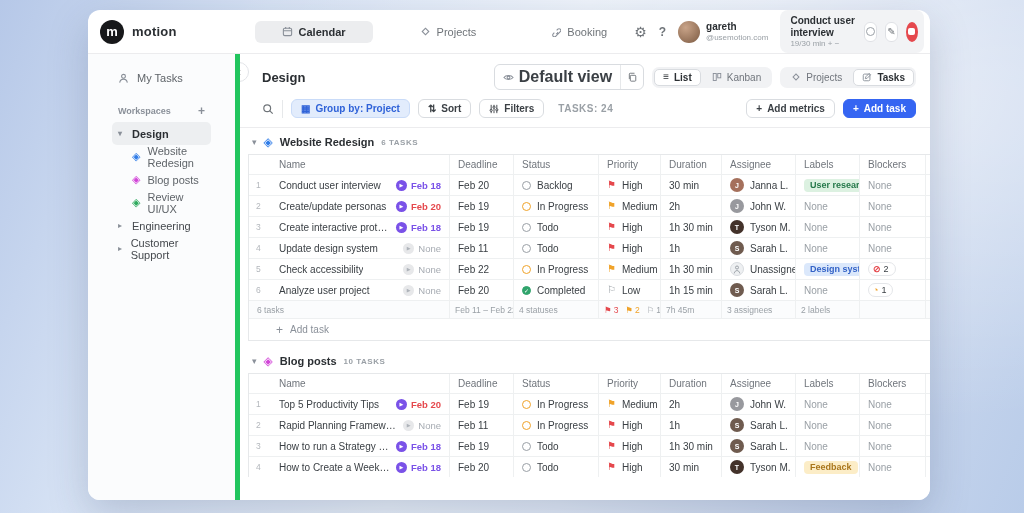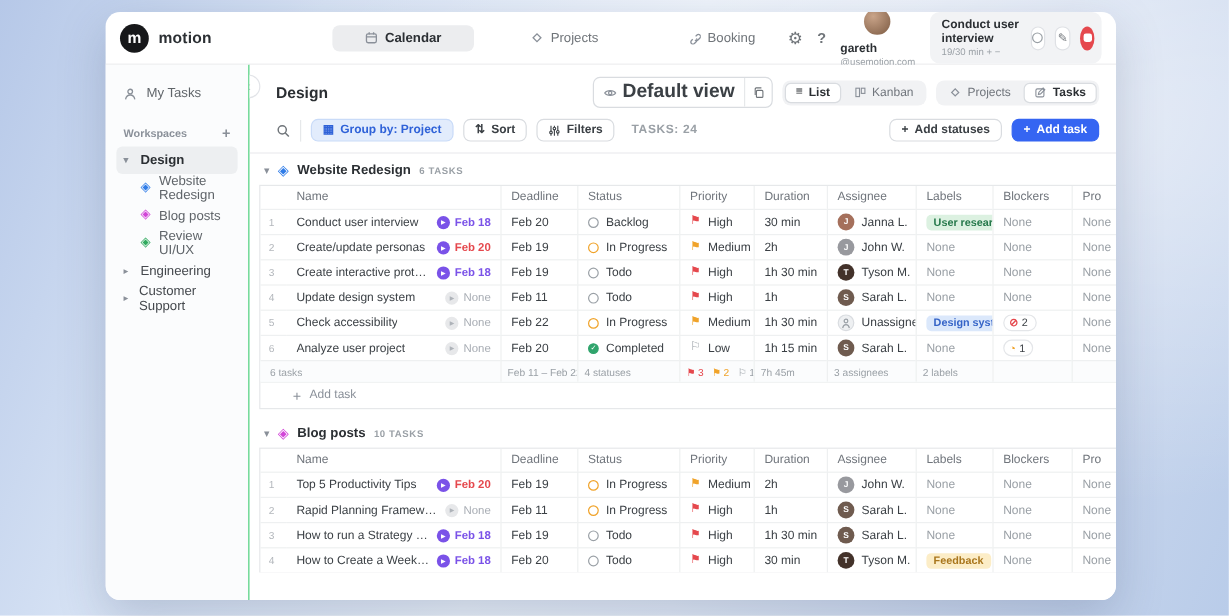--- a/index.html
+++ b/index.html
@@ -20,42 +20,42 @@
   .logo { width:24px; height:24px; border-radius:50%; background:#17181a; color:#fff;
     display:flex; align-items:center; justify-content:center; font-weight:700; font-size:13px; }
   .brand-name { font-size:13px; font-weight:700; color:#2b2f33; letter-spacing:.2px; }
   .nav-tabs { display:flex; align-items:center; gap:20px; margin-left:78px; }
   .nav-tab { display:flex; align-items:center; gap:6px; font-size:11px; color:#6f7479;
     padding:5px 27px; border-radius:6px; cursor:pointer; }
   .nav-tab.active { background:#ecedef; color:#2b2f33; font-weight:700; }
   .top-right { margin-left:auto; display:flex; align-items:center; gap:12px; }
   .gear { font-size:14px; color:#6f7479; }
   .help { font-size:12px; color:#6f7479; font-weight:700; }
-  .user { display:flex; align-items:center; gap:6px;flex-direction:column; }
+  .user { display:flex; align-items:center; gap:6px; }
   .user-avatar { width:22px; height:22px; border-radius:50%;
     background:radial-gradient(circle at 35% 30%, #c9a489, #7c5a42); }
   .user-name { font-size:10px; font-weight:700; color:#2b2f33; line-height:1.15; }
   .user-email { font-size:8px; color:#9aa0a6; }
   .timer { display:flex; align-items:center; gap:8px; background:#f2f3f5;
     border-radius:8px; padding:5px 6px 5px 10px; }
   .timer-title { font-size:10px; font-weight:700; color:#2b2f33; line-height:1.2; }
   .timer-sub { font-size:8px; color:#9aa0a6; }
   .timer-btn { width:20px; height:20px; border-radius:6px; background:#fff;
     border:1px solid #dfe1e5; display:flex; align-items:center; justify-content:center;
     color:#6f7479; cursor:pointer; }
   .circ { width:9px; height:9px; border:1.5px solid #9aa0a6; border-radius:50%; }
   .pencil { font-size:10px; }
   .stop-btn { width:20px; height:20px; border-radius:50%; background:#e5484d;
     display:flex; align-items:center; justify-content:center; cursor:pointer; border:none; }
   .stop-sq { width:7px; height:7px; background:#fff; border-radius:2px; }
 
   
   .app-body { position:relative; display:flex; height:446px; }
-  .sidebar { width:120px; background:#fbfcfd; border-right:1px solid #22c55e;
-    padding:12px 9px; flex-shrink:0; }
+  .sidebar { width:152px; background:#fbfcfd; border-right:5px solid #22c55e;
+    padding:12px 24px; flex-shrink:0; }
   .side-item { display:flex; align-items:center; gap:8px; height:24px; padding:0 6px;
     font-size:11px; color:#5f6469; border-radius:5px; cursor:pointer; }
   .side-icon { color:#8a9099; display:flex; }
   .ws-head { display:flex; align-items:center; justify-content:space-between;
     margin:14px 6px 4px 6px; font-size:9px; color:#8a9099; font-weight:600; }
   .ws-plus { font-size:12px; color:#8a9099; cursor:pointer; }
   .ws-item { display:flex; align-items:center; gap:6px; height:23px; padding:0 6px;
     font-size:11px; color:#44484d; border-radius:5px; cursor:pointer; }
   .ws-item.selected { background:#edeff1; font-weight:700; color:#2b2f33; }
   .caret-s { font-size:8px; color:#8a9099; width:8px; }
@@ -372,21 +372,21 @@
                     <circle cx="6" cy="3.8" r="1.3"></circle>
                     <circle cx="9.4" cy="7" r="1.3"></circle>
                   </svg>
               </span>
               <span>Filters</span>
             </span>
             <span class="tasks-count">TASKS: 24</span>
             <span class="spacer"></span>
             <span class="btn">
               <span class="glyph-icon">+</span>
-              <span>Add statuses</span>
+              <span>Add metrics</span>
             </span>
             <span class="btn add-task-btn">
               <span class="glyph-icon">+</span>
               <span>Add task</span>
             </span>
           </div>
         </div>
 
         <div class="content">
   <section class="section">

